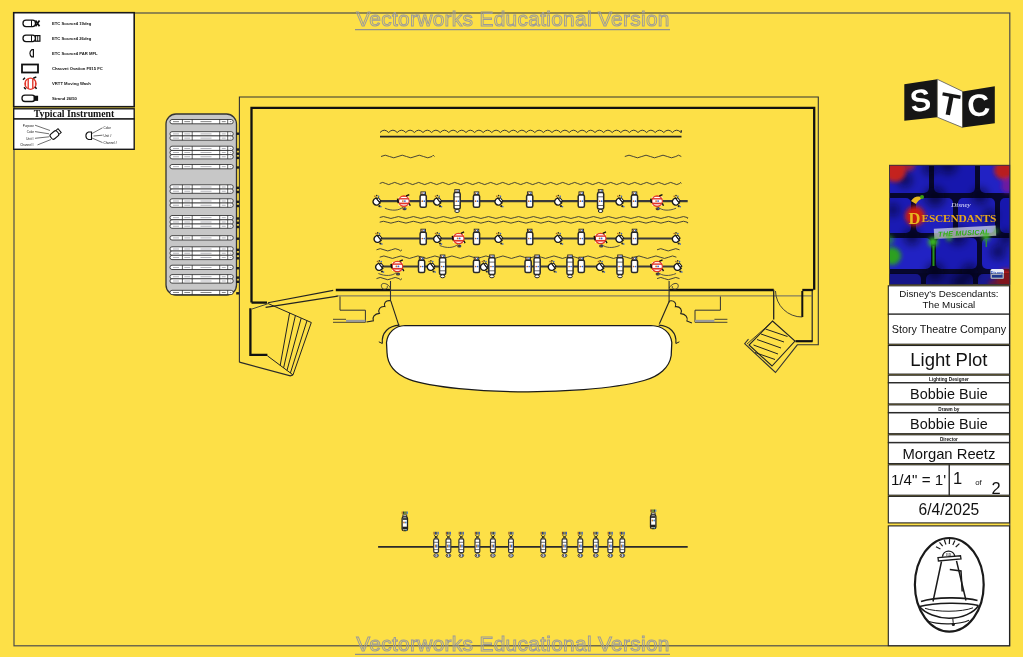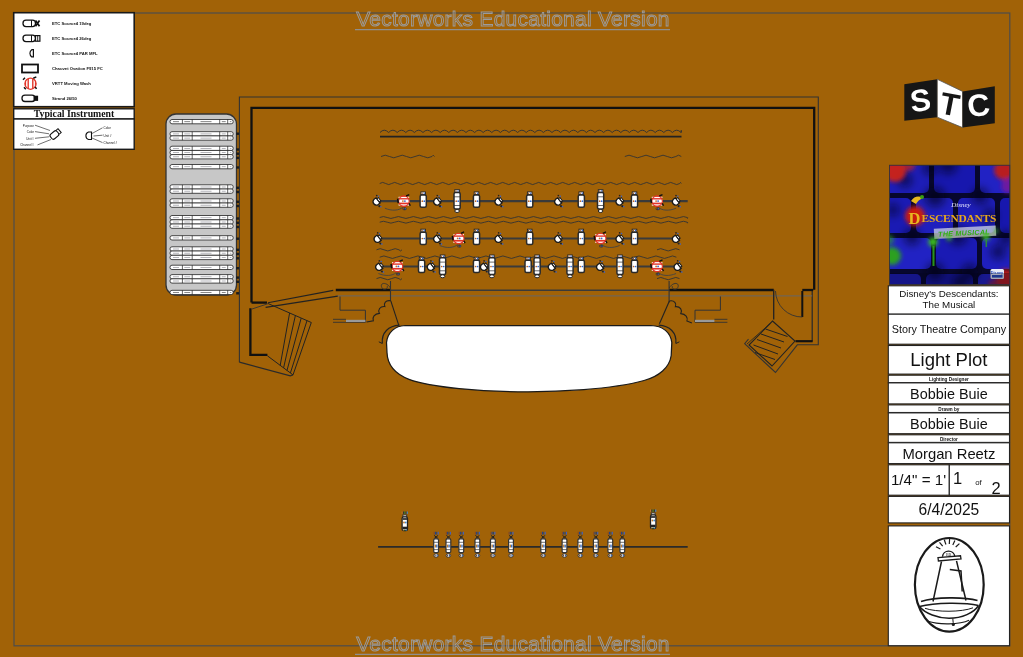--- a/index.html
+++ b/index.html
@@ -1,13 +1,13 @@
 <!DOCTYPE html>
 <html><head><meta charset="utf-8"><style>html,body{margin:0;padding:0;background:#fff;font-family:"Liberation Sans",sans-serif;}svg text{font-family:"Liberation Sans",sans-serif;}</style></head><body>
-<div style="position:relative;width:1023px;height:657px;overflow:hidden;background:#a16207">
+<div style="position:relative;width:1023px;height:657px;overflow:hidden;background:#fde047">
 <svg width="1023" height="657" viewBox="0 0 1023 657" style="position:absolute;left:0;top:0">
 <defs>
         <filter id="b2" x="-60%" y="-60%" width="220%" height="220%">
           <feGaussianBlur stdDeviation="2.2"></feGaussianBlur>
         </filter>
         <filter id="b4" x="-60%" y="-60%" width="220%" height="220%">
           <feGaussianBlur stdDeviation="4"></feGaussianBlur>
         </filter>
       </defs>
 

